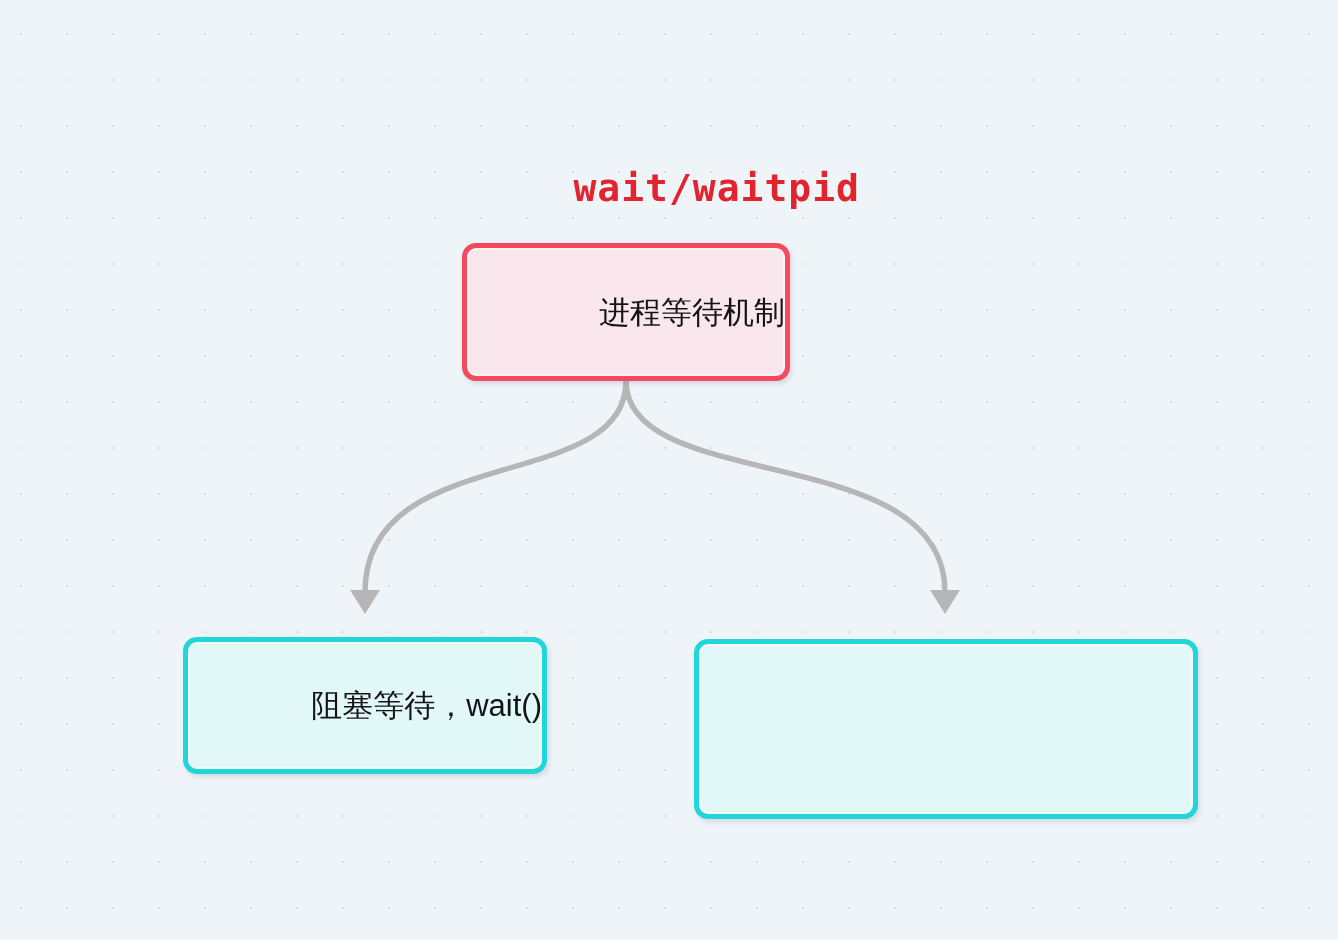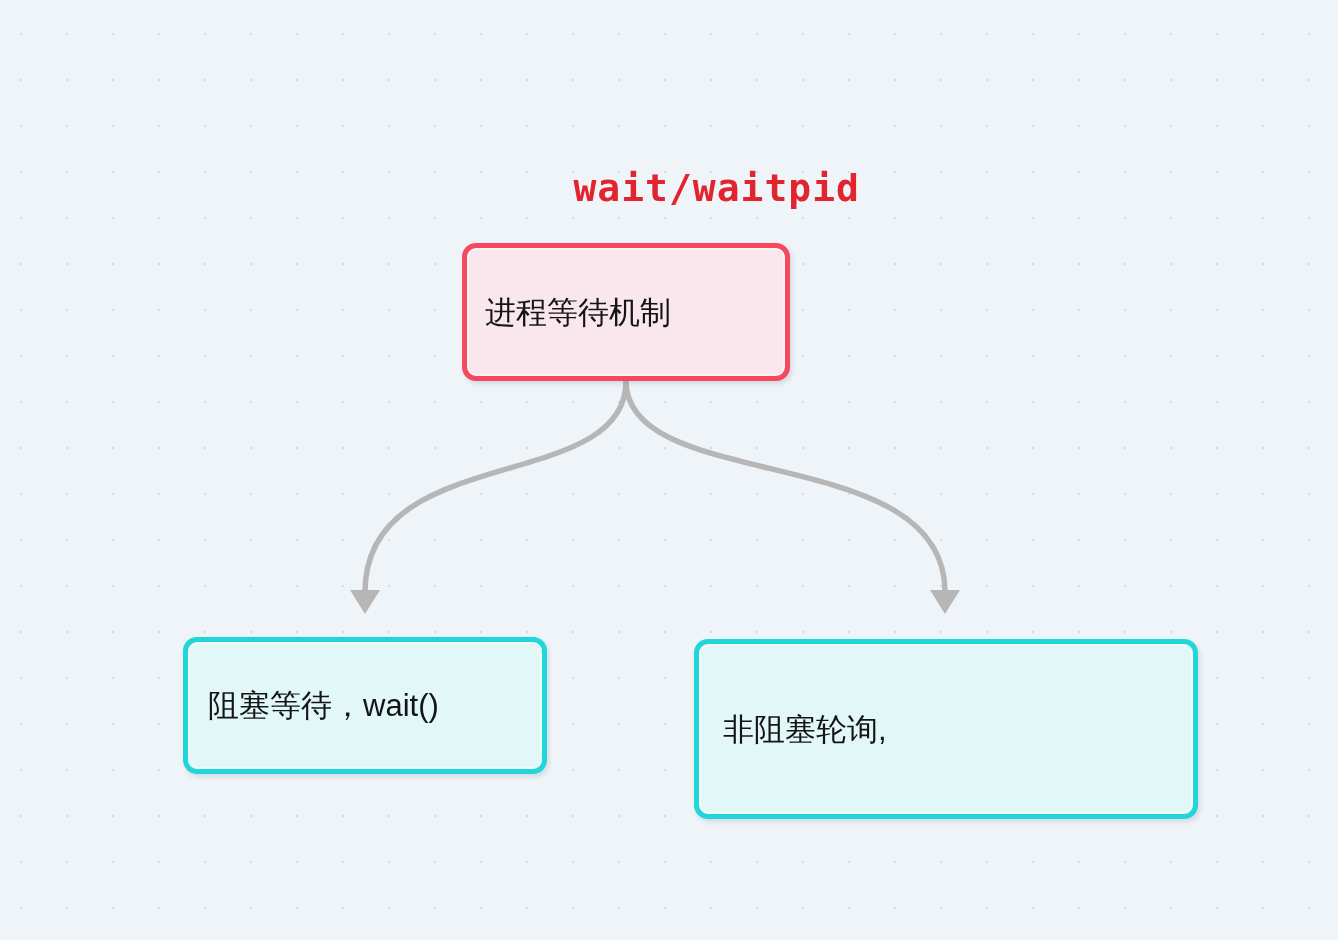--- a/index.html
+++ b/index.html
@@ -54,20 +54,21 @@
     box-sizing: border-box;
     border-radius: 14px;
     border: 5px solid;
     display: flex;
     flex-direction: column;
     justify-content: center;
     font-size: 31px;
     line-height: 61px;
     box-shadow: 2px 3px 5px rgba(90,105,120,0.18), inset 0 0 0 2px rgba(255,255,255,0.55);
     z-index: 2;
+    text-align: right;
   }
   .node-root {
     left: 462px; top: 243px;
     width: 328px; height: 138px;
     border-color: var(--root-border);
     background: var(--root-fill);
     padding-left: 18px;
   }
   .node-child {
     border-color: var(--child-border);
@@ -107,14 +108,13 @@
 
 <div class="node node-root">
   <span class="node-line">进程等待机制</span>
 </div>
 
 <div class="node node-child node-child-left">
   <span class="node-line">阻塞等待，wait()</span>
 </div>
 
 <div class="node node-child node-child-right">
-  <span class="node-line">非阻塞轮询,</span>
 </div>
 
 </body></html>

